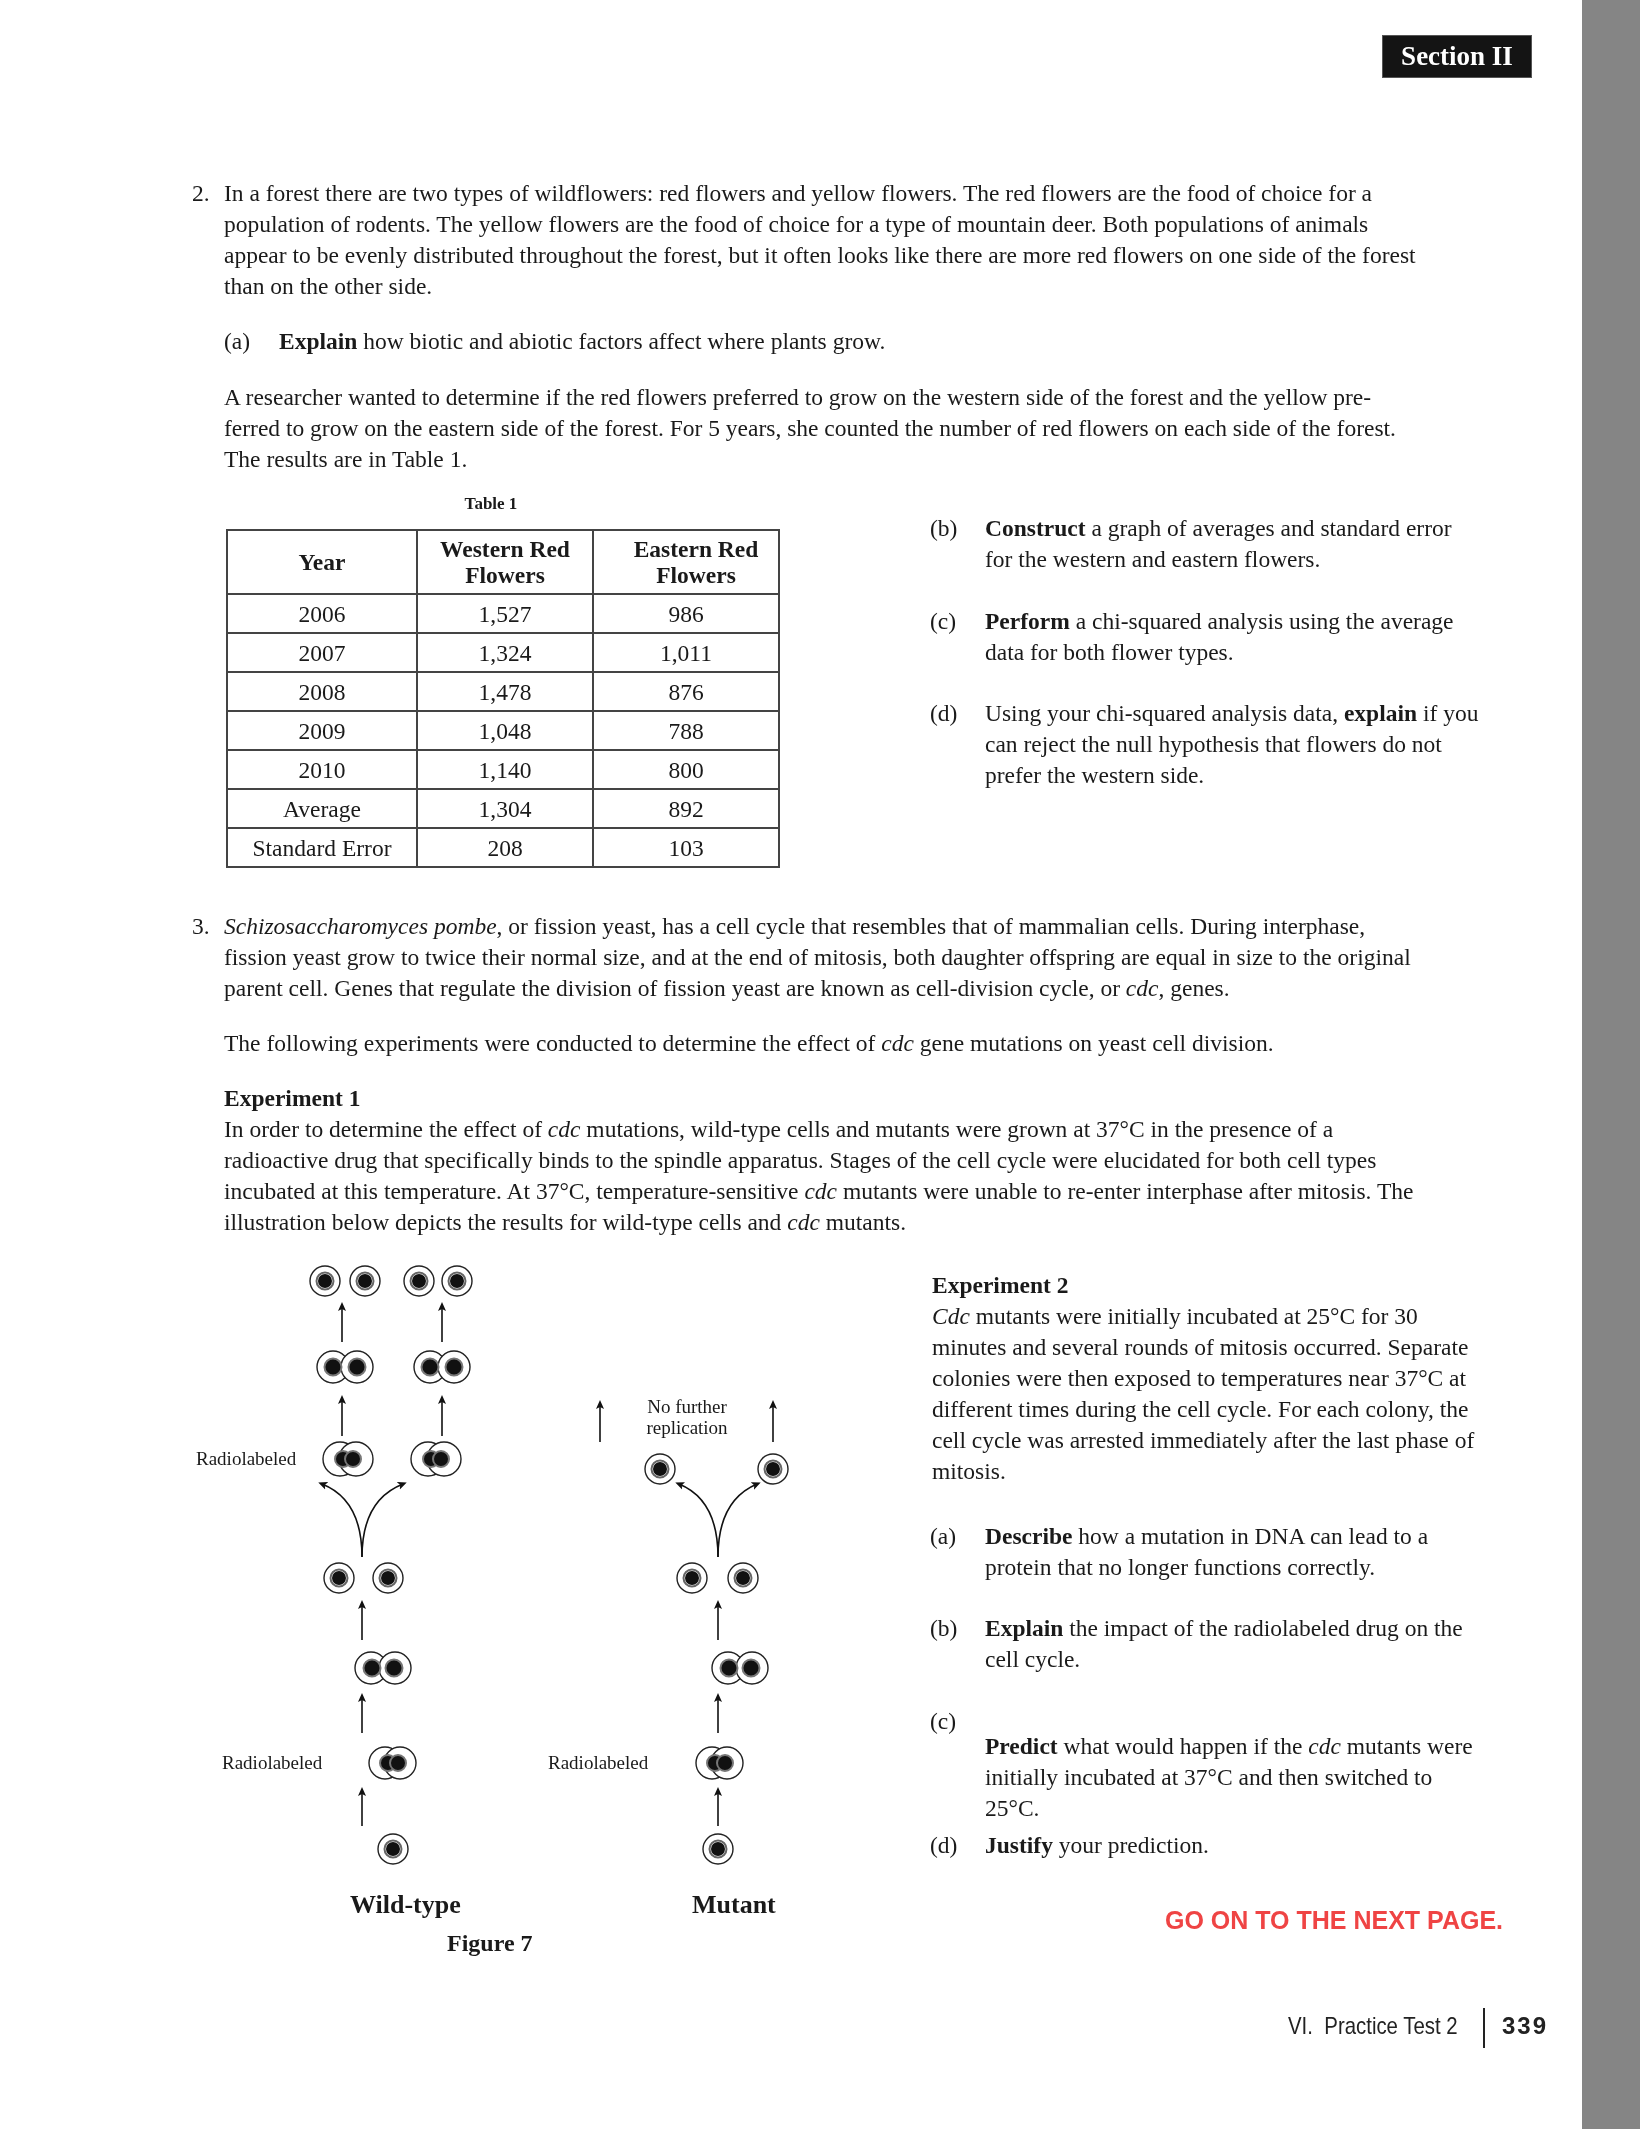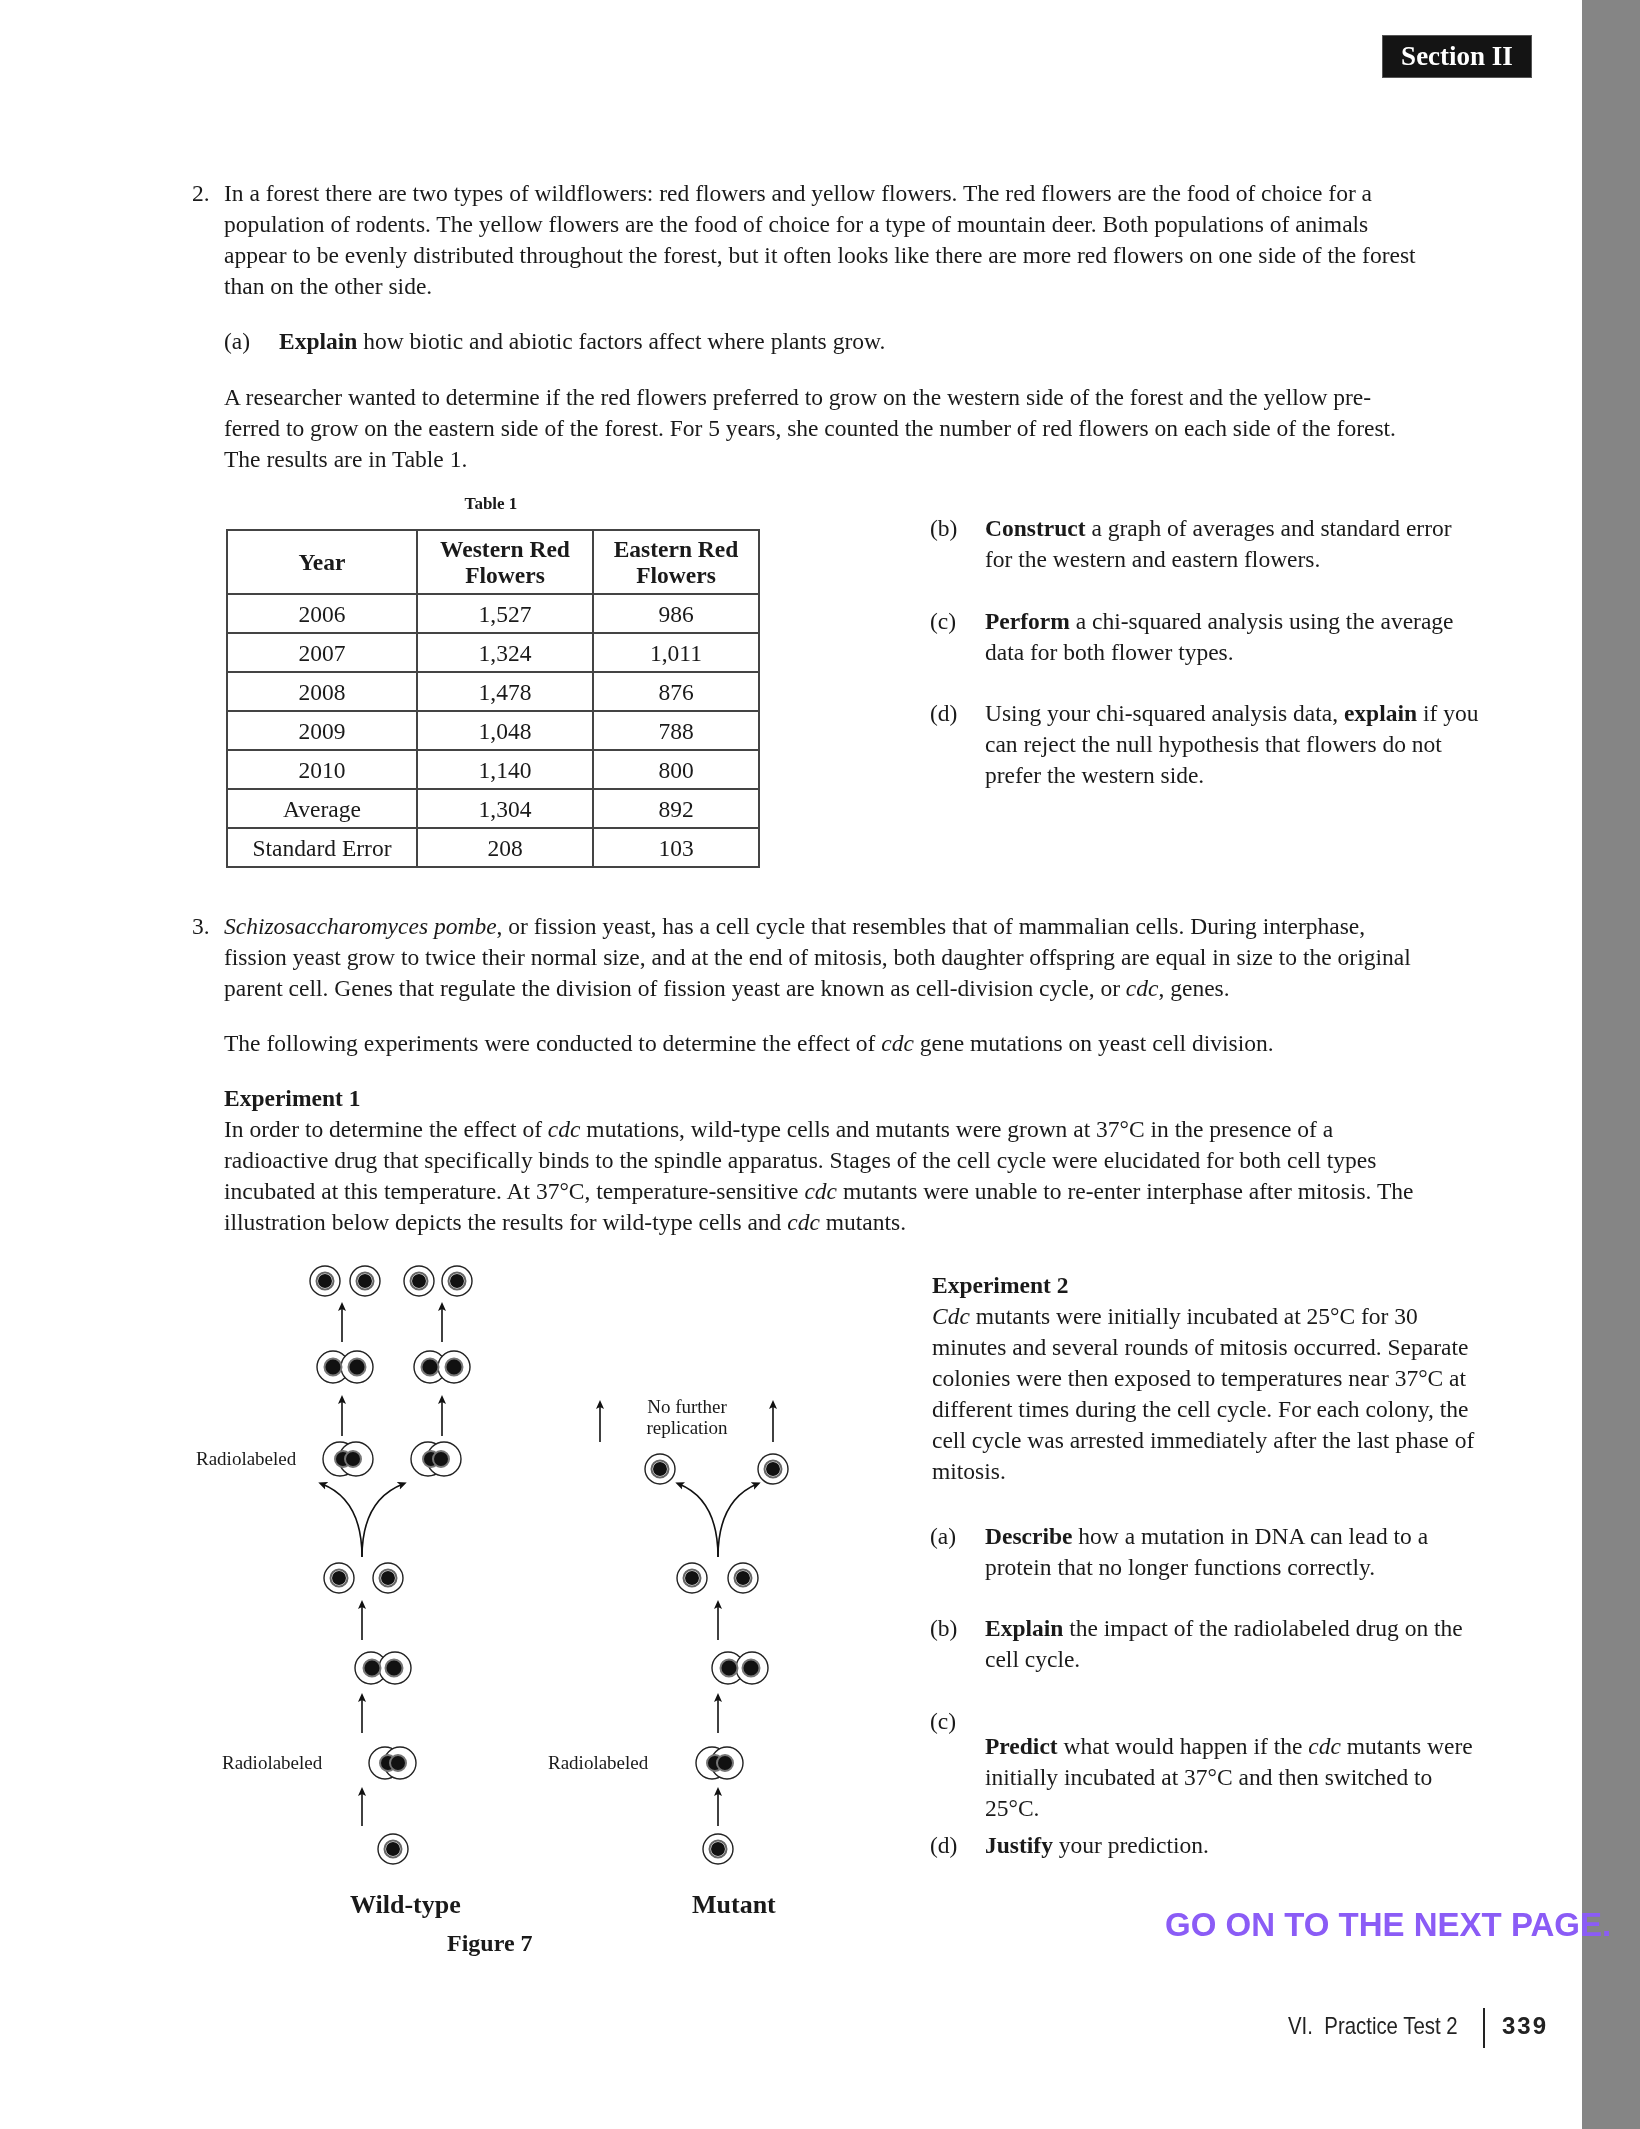--- a/index.html
+++ b/index.html
@@ -12,21 +12,21 @@
   .txt { position: absolute; font-size: 23.5px; line-height: 31px; }
   .sub { position: absolute; font-size: 23.5px; line-height: 31px; }
   .sub .lbl { position: absolute; left: 0; top: 0; }
   .sub .body { position: absolute; left: 55px; top: 0; }
   b { font-weight: bold; }
   i { font-style: italic; }
   table.t1 { position: absolute; left: 226px; top: 529px; border-collapse: collapse; font-size: 23.5px; }
   table.t1 td, table.t1 th { border: 2px solid #444; text-align: center; padding: 0; height: 37px; line-height: 26px; }
   table.t1 th { font-weight: bold; height: 62px; line-height: 26px; }
   .t1-title { position: absolute; left: 226px; top: 494px; width: 530px; text-align: center; font-weight: bold; font-size: 17px; }
-  .goon { position: absolute; left: 1165px; top: 1906px; font-family: "Liberation Sans", sans-serif; font-weight: bold; font-size: 33px; color: #8b5cf6; }
+  .goon { position: absolute; left: 1165px; top: 1906px; font-family: "Liberation Sans", sans-serif; font-weight: bold; font-size: 25px; color: #ef4444; }
   .footer { position: absolute; top: 2012px; font-family: "Liberation Sans", sans-serif; font-size: 24px; color: #222; }
   .footer-left { left: 1288px; transform: scaleX(0.85); transform-origin: left; }
   .footer-sep { position: absolute; left: 1483px; top: 2008px; width: 2px; height: 40px; background: #222; }
   .footer-page { left: 1502px; font-weight: bold; letter-spacing: 2px; }
   svg.fig { position: absolute; left: 0; top: 0; }
   .fig-label { position: absolute; font-size: 19px; line-height: 21px; }
   .fig-bold { position: absolute; font-size: 26px; font-weight: bold; }
 </style>
 </head>
 <body>
@@ -49,21 +49,21 @@
   <div class="txt" style="left:224px;top:382px;">A researcher wanted to determine if the red flowers preferred to grow on the western side of the forest and the yellow pre-</div>
   <div class="txt" style="left:224px;top:413px;">ferred to grow on the eastern side of the forest. For 5 years, she counted the number of red flowers on each side of the forest.</div>
   <div class="txt" style="left:224px;top:444px;">The results are in Table 1.</div>
 
   <div class="t1-title">Table 1</div>
   <table class="t1">
     <tbody>
         <tr>
       <th style="width:188px;margin-top:20px;"><span>Year</span></th>
       <th style="width:174px;"><span>Western Red</span><br><span>Flowers</span></th>
-      <th style="width:164px;"><span>Eastern Red</span><br><span>Flowers</span></th>
+      <th style="width:164px;padding-left:20px;"><span>Eastern Red</span><br><span>Flowers</span></th>
     </tr>
     <tr>
           <td>2006</td>
           <td>1,527</td>
           <td>986</td>
         </tr>
     <tr>
           <td>2007</td>
           <td>1,324</td>
           <td>1,011</td>

